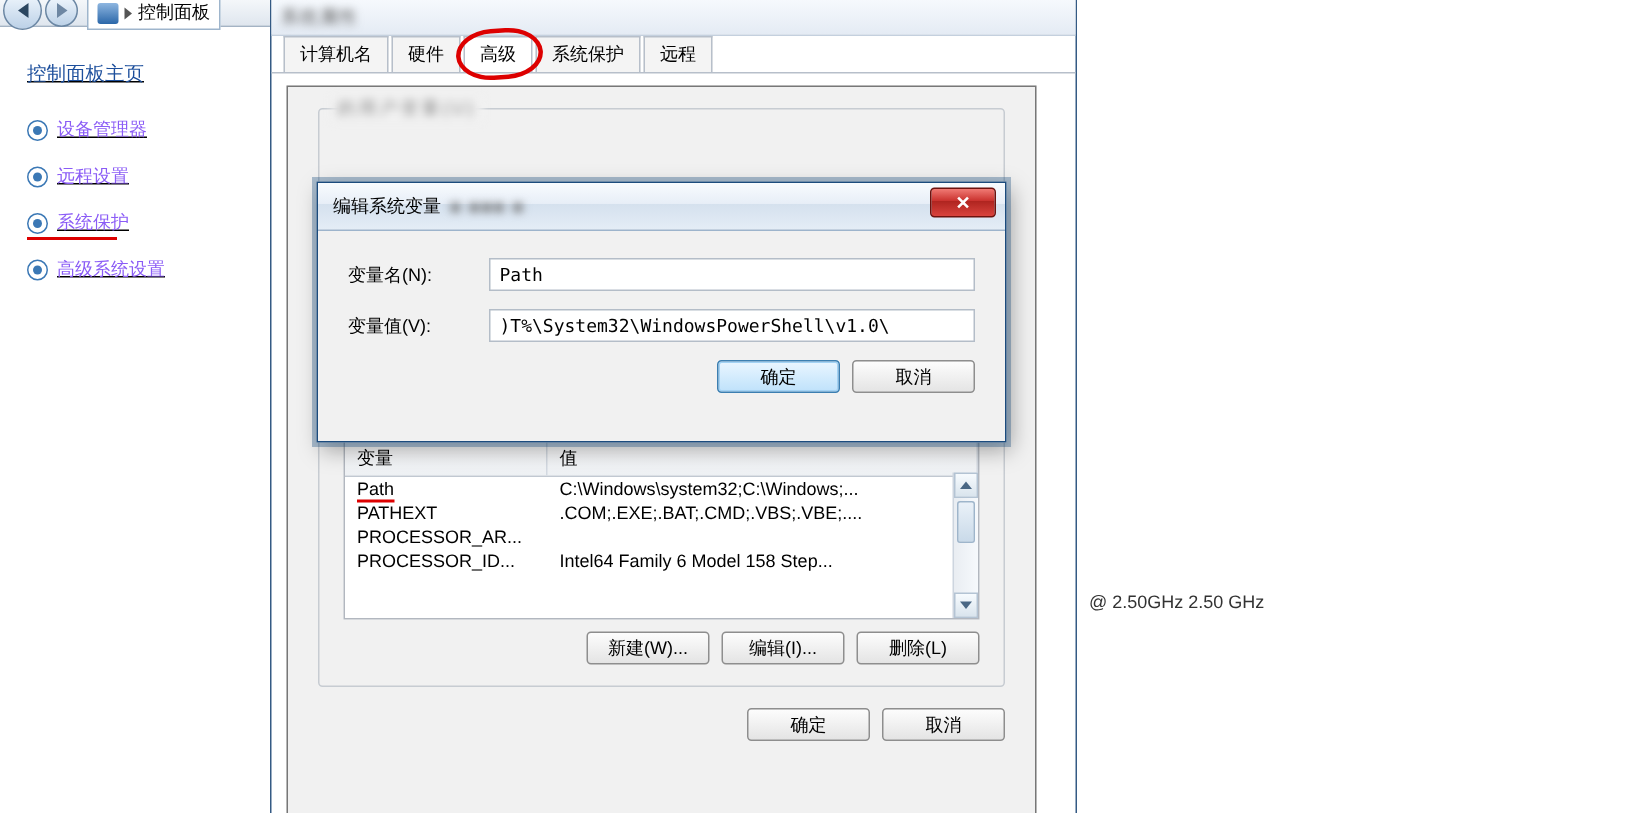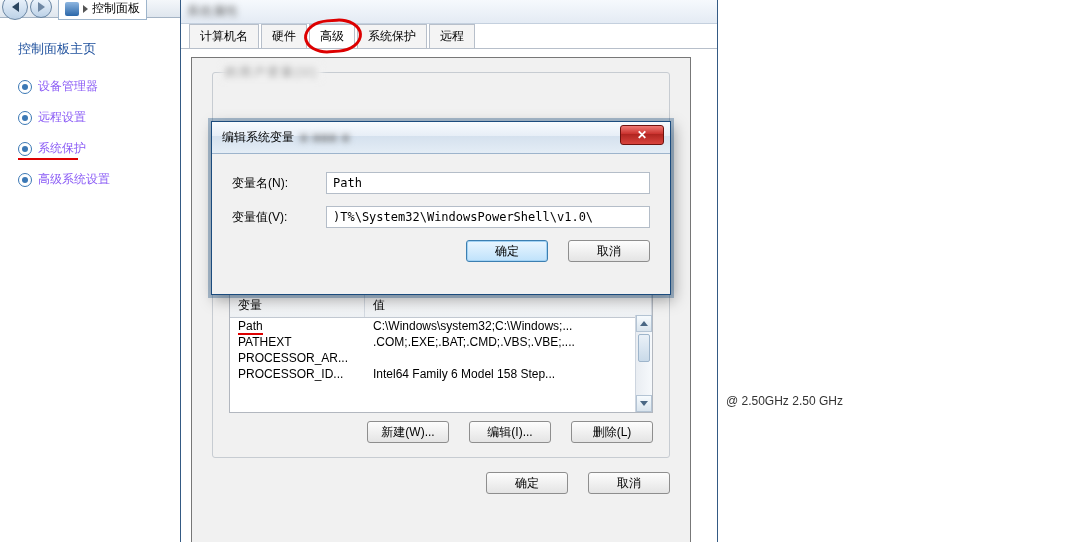--- a/index.html
+++ b/index.html
@@ -12,21 +12,21 @@
     border:1px solid #6a86a3; display:flex; align-items:center; justify-content:center; margin-left:2px; margin-top:-4px; }
   .nav-fwd { width:22px; height:22px; }
   .nav-arrow { width:0; height:0; border-top:5px solid transparent; border-bottom:5px solid transparent; }
   .nb { border-right:7px solid #2b4660; }
   .nf { border-left:7px solid #6e87a3; }
   .breadcrumb { margin-left:6px; background:#fff; border:1px solid #9eb5cc; height:22px; padding:2px 6px; display:flex; align-items:center; gap:4px; }
   .bc-icon { width:14px; height:14px; background:linear-gradient(#8eb6e0,#2b67a9); border-radius:2px;}
   .bc-sep { width:0; height:0; border-top:4px solid transparent; border-bottom:4px solid transparent; border-left:5px solid #555;}
 
   
-  .sidebar { position:absolute; top:20px; left:0; width:168px; background:#fff; padding:20px 0 0 18px; }
+  .sidebar { position:absolute; top:20px; left:0; width:168px; background:#fff; padding:20px 0 0 18px;text-decoration:underline; }
   .sidebar-title { color:#1d4f9c; font-size:13px; margin-bottom:20px; }
   .sidebar a { display:flex; align-items:center; gap:6px; color:#8b5cf6; text-decoration:none; font-size:12px; margin-bottom:14px; }
   .sidebar a.red-under { position:relative; }
   .sidebar a.red-under::after { content:""; position:absolute; left:0; bottom:-3px; width:60px; height:2px; background:#d00; }
   .bullet { width:14px; height:14px; border:1px solid #3b78b5; border-radius:50%; position:relative; }
   .bullet::after { content:""; width:6px; height:6px; background:#3b78b5; border-radius:50%; position:absolute; top:3px; left:3px; }
 
   
   .win-sys { position:absolute; left:180px; top:0; width:538px; height:542px;
     background:#fff; border-left:1px solid #345a84; border-right:1px solid #345a84; }
@@ -64,21 +64,21 @@
   .lb-row .c2 { flex:1; padding-left:8px; white-space:nowrap; overflow:hidden; }
   .lb-row.red-un .c1 span { border-bottom:2px solid #d00; }
   .lb-scroll { position:absolute; right:0; top:21px; bottom:0; width:17px; background:linear-gradient(90deg,#e9edf2,#f6f9fc); border-left:1px solid #cdd5df; display:flex; flex-direction:column;}
   .sb-btn { height:17px; background:linear-gradient(#f7fbfe,#d9e4ed); border:1px solid #b4c4d4; display:flex; align-items:center; justify-content:center;}
   .sb-btn::after{ content:""; width:0; height:0; border-left:4px solid transparent; border-right:4px solid transparent;}
   .sb-up::after{ border-bottom:5px solid #4a6784;}
   .sb-dn::after{ border-top:5px solid #4a6784;}
   .sb-thumb{ flex:0 0 28px; margin:2px; background:linear-gradient(#eaf1f8,#c9dae9); border:1px solid #9eb5cb; border-radius:2px;}
   .sb-track{ flex:1;}
 
-  .btn-row { display:flex; justify-content:flex-end; gap:20px; margin-top:8px; }
+  .btn-row { display:flex; justify-content:flex-end; gap:8px; margin-top:8px; }
   .btn { min-width:82px; height:22px; background:linear-gradient(#fdfdfd,#e4e4e4); border:1px solid #8e8e8e; border-radius:3px; font-size:12px; cursor:pointer; }
   .btn.primary { background:linear-gradient(#eaf6ff,#bfe2fb); border:1px solid #3c7fb1; box-shadow:0 0 0 1px #a2d2f4 inset;}
 
   
   .dlg-edit { position:absolute; left:30px; top:72px; width:460px; background:#f1f1f1;
     border:1px solid #1b4b7d; box-shadow:0 0 0 3px rgba(30,80,130,0.35), 3px 5px 14px rgba(0,0,0,.35); }
   .dlg-edit .chrome { height:32px; background:linear-gradient(#f8fbfe 0,#e7eef7 45%,#d5e1ee 46%,#e4edf6 100%);
     border-bottom:1px solid #9db4cc; display:flex; align-items:center; padding-left:10px; position:relative;}
   .edit-close { position:absolute; right:6px; top:3px; width:44px; height:20px; border-radius:3px;
     background:linear-gradient(#f07a74,#c9302c 45%,#b02520 46%,#d9433d);

